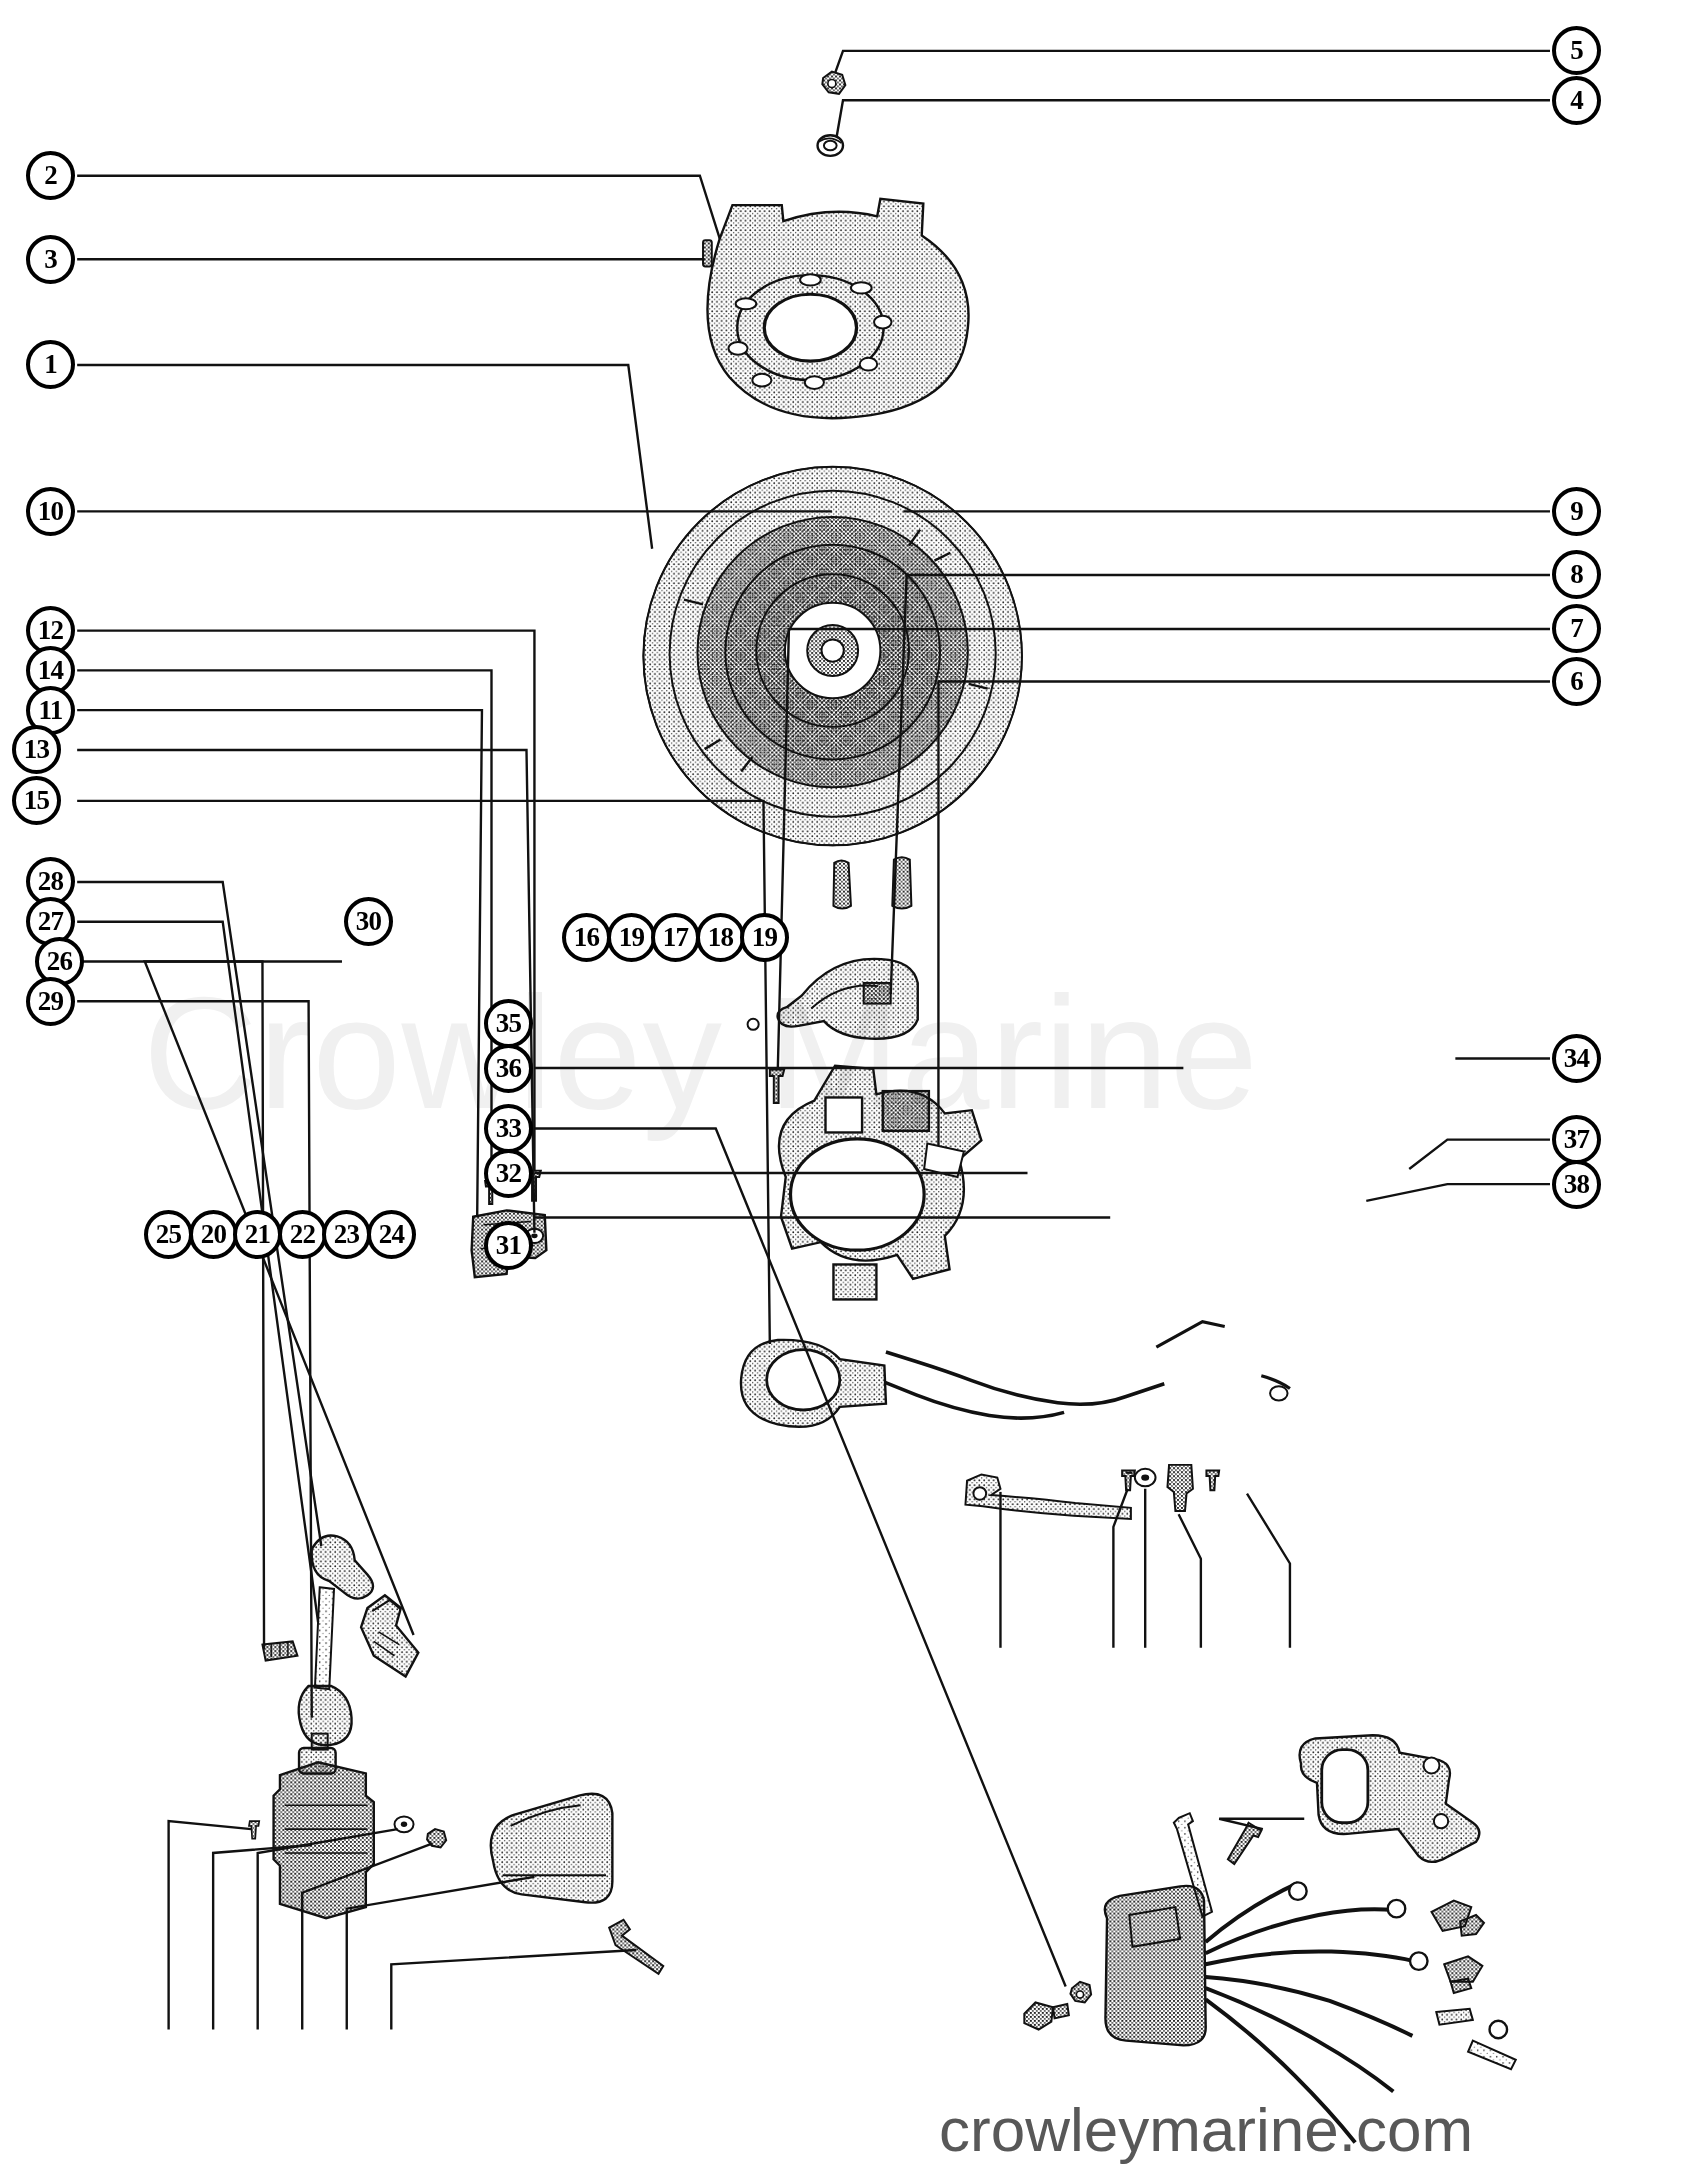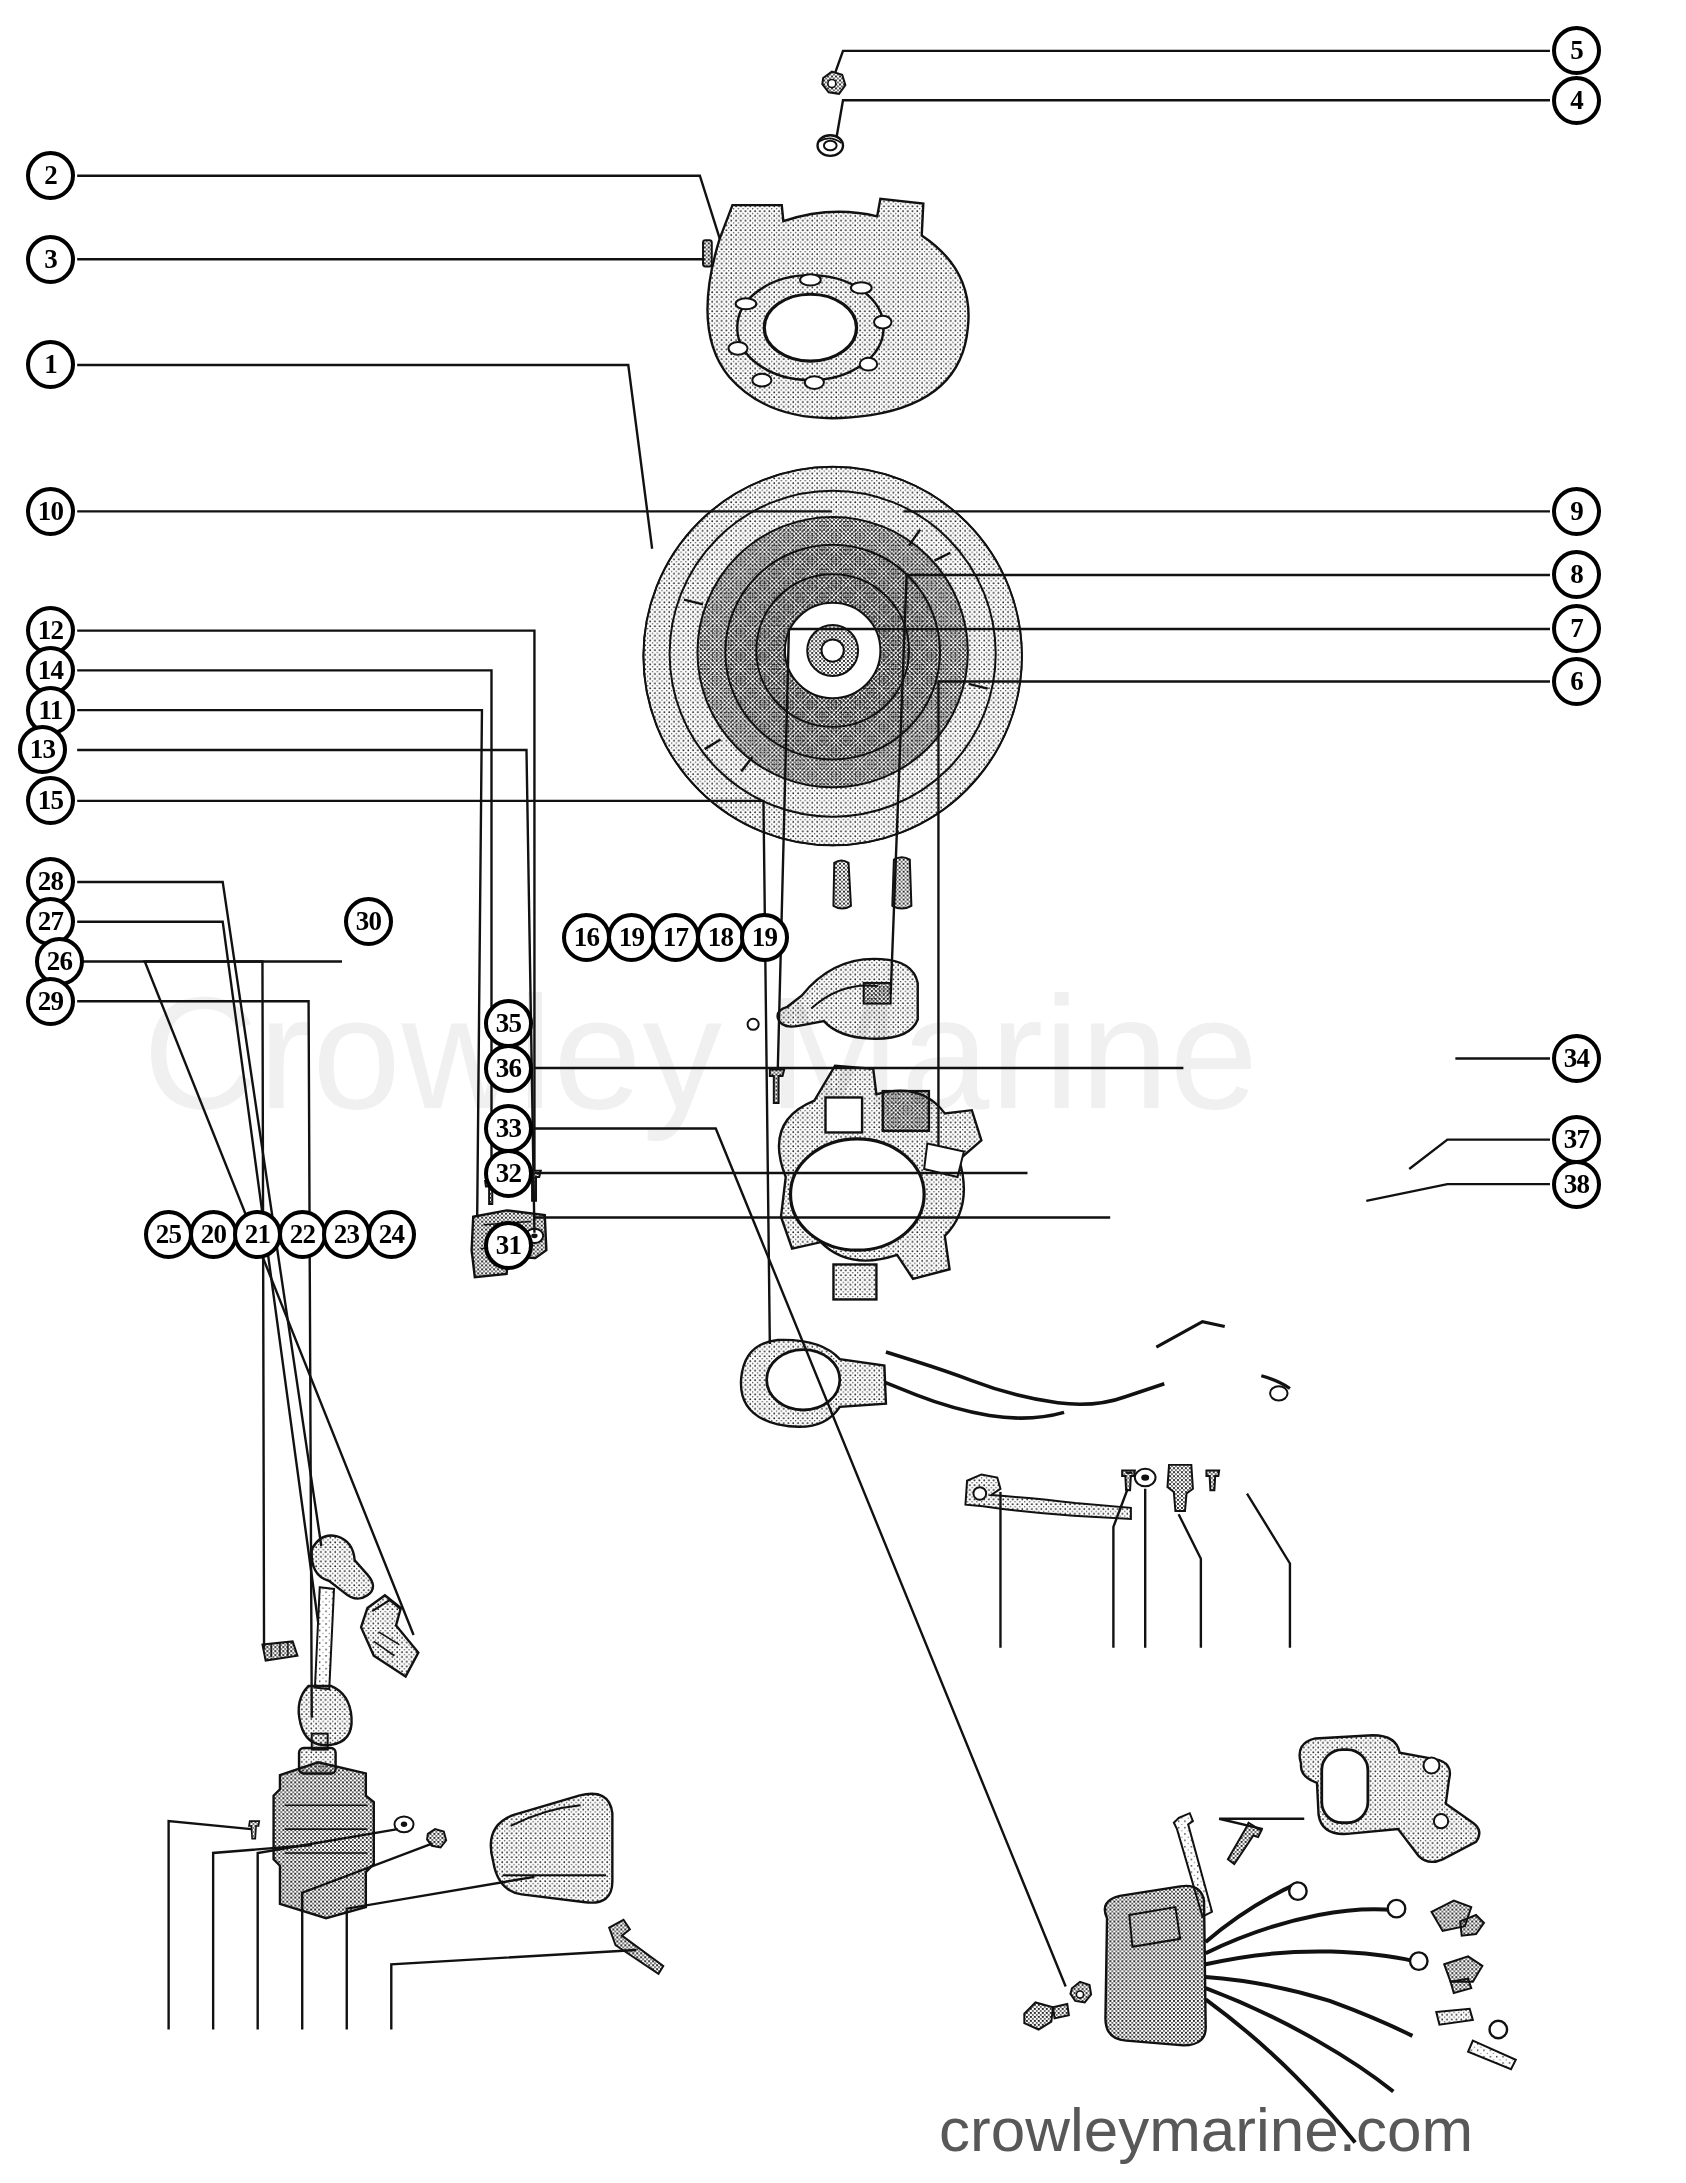--- a/index.html
+++ b/index.html
@@ -438,22 +438,22 @@
       <div class="callout" style="left: 26px; top: 235px;">3</div>
       <div class="callout" style="left: 26px; top: 340px;">1</div>
       <div class="callout" style="left: 26px; top: 487px;">10</div>
       <div class="callout" style="left: 1552px; top: 487px;">9</div>
       <div class="callout" style="left: 1552px; top: 550px;">8</div>
       <div class="callout" style="left: 1552px; top: 604px;">7</div>
       <div class="callout" style="left: 1552px; top: 657px;">6</div>
       <div class="callout" style="left: 26px; top: 606px;">12</div>
       <div class="callout" style="left: 26px; top: 646px;">14</div>
       <div class="callout" style="left: 26px; top: 686px;">11</div>
-      <div class="callout" style="left: 18px; top: 725px;">13</div>
-      <div class="callout" style="left: 26px; top: 776px; text-align: right;">15</div>
+      <div class="callout" style="left: 12px; top: 725px;">13</div>
+      <div class="callout" style="left: 12px; top: 776px; text-align: right;">15</div>
       <div class="callout" style="left: 26px; top: 857px;">28</div>
       <div class="callout" style="left: 26px; top: 897px;">27</div>
       <div class="callout" style="left: 35px; top: 937px;">26</div>
       <div class="callout" style="left: 26px; top: 977px;">29</div>
       <div class="callout" style="left: 344px; top: 897px; text-align: right;">30</div>
       <div class="callout" style="left: 562px; top: 913px;">16</div>
       <div class="callout" style="left: 607px; top: 913px;">19</div>
       <div class="callout" style="left: 651px; top: 913px;">17</div>
       <div class="callout" style="left: 696px; top: 913px;">18</div>
       <div class="callout" style="left: 740px; top: 913px;">19</div>

